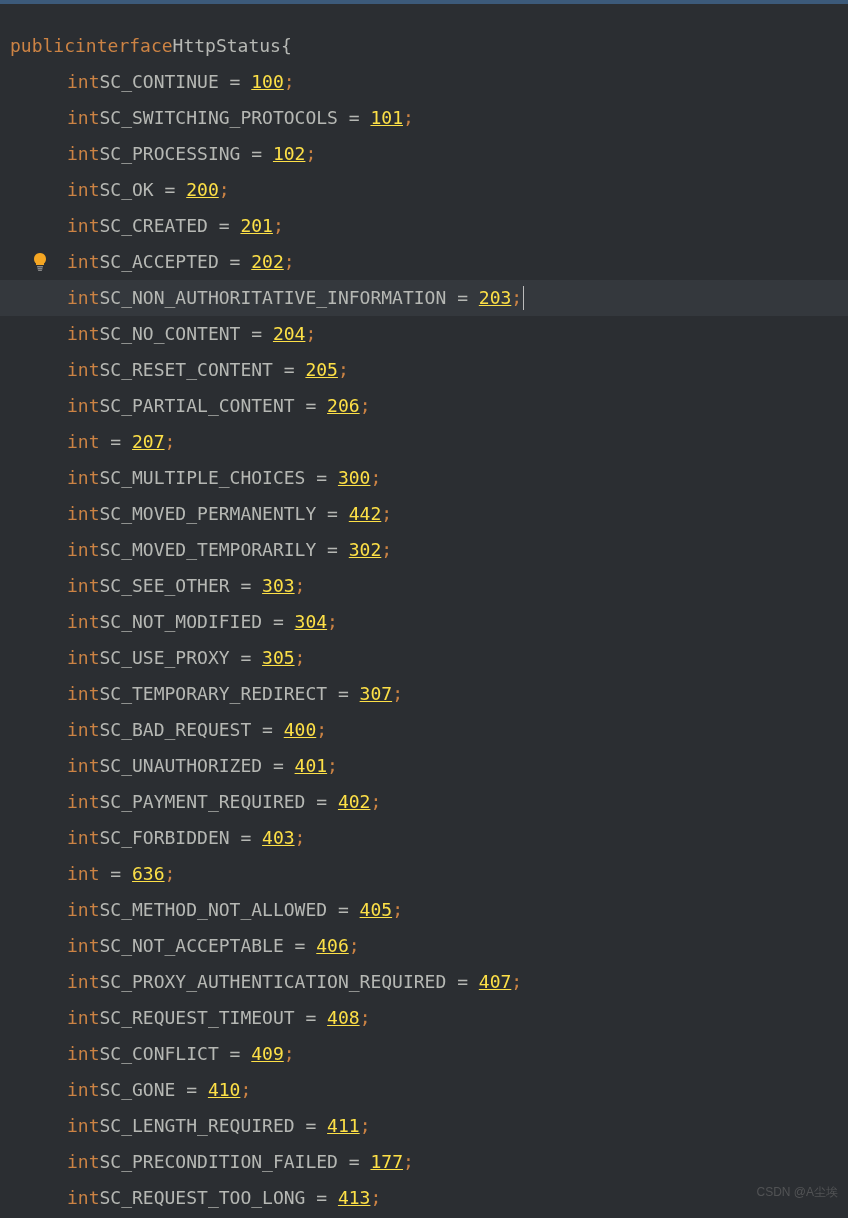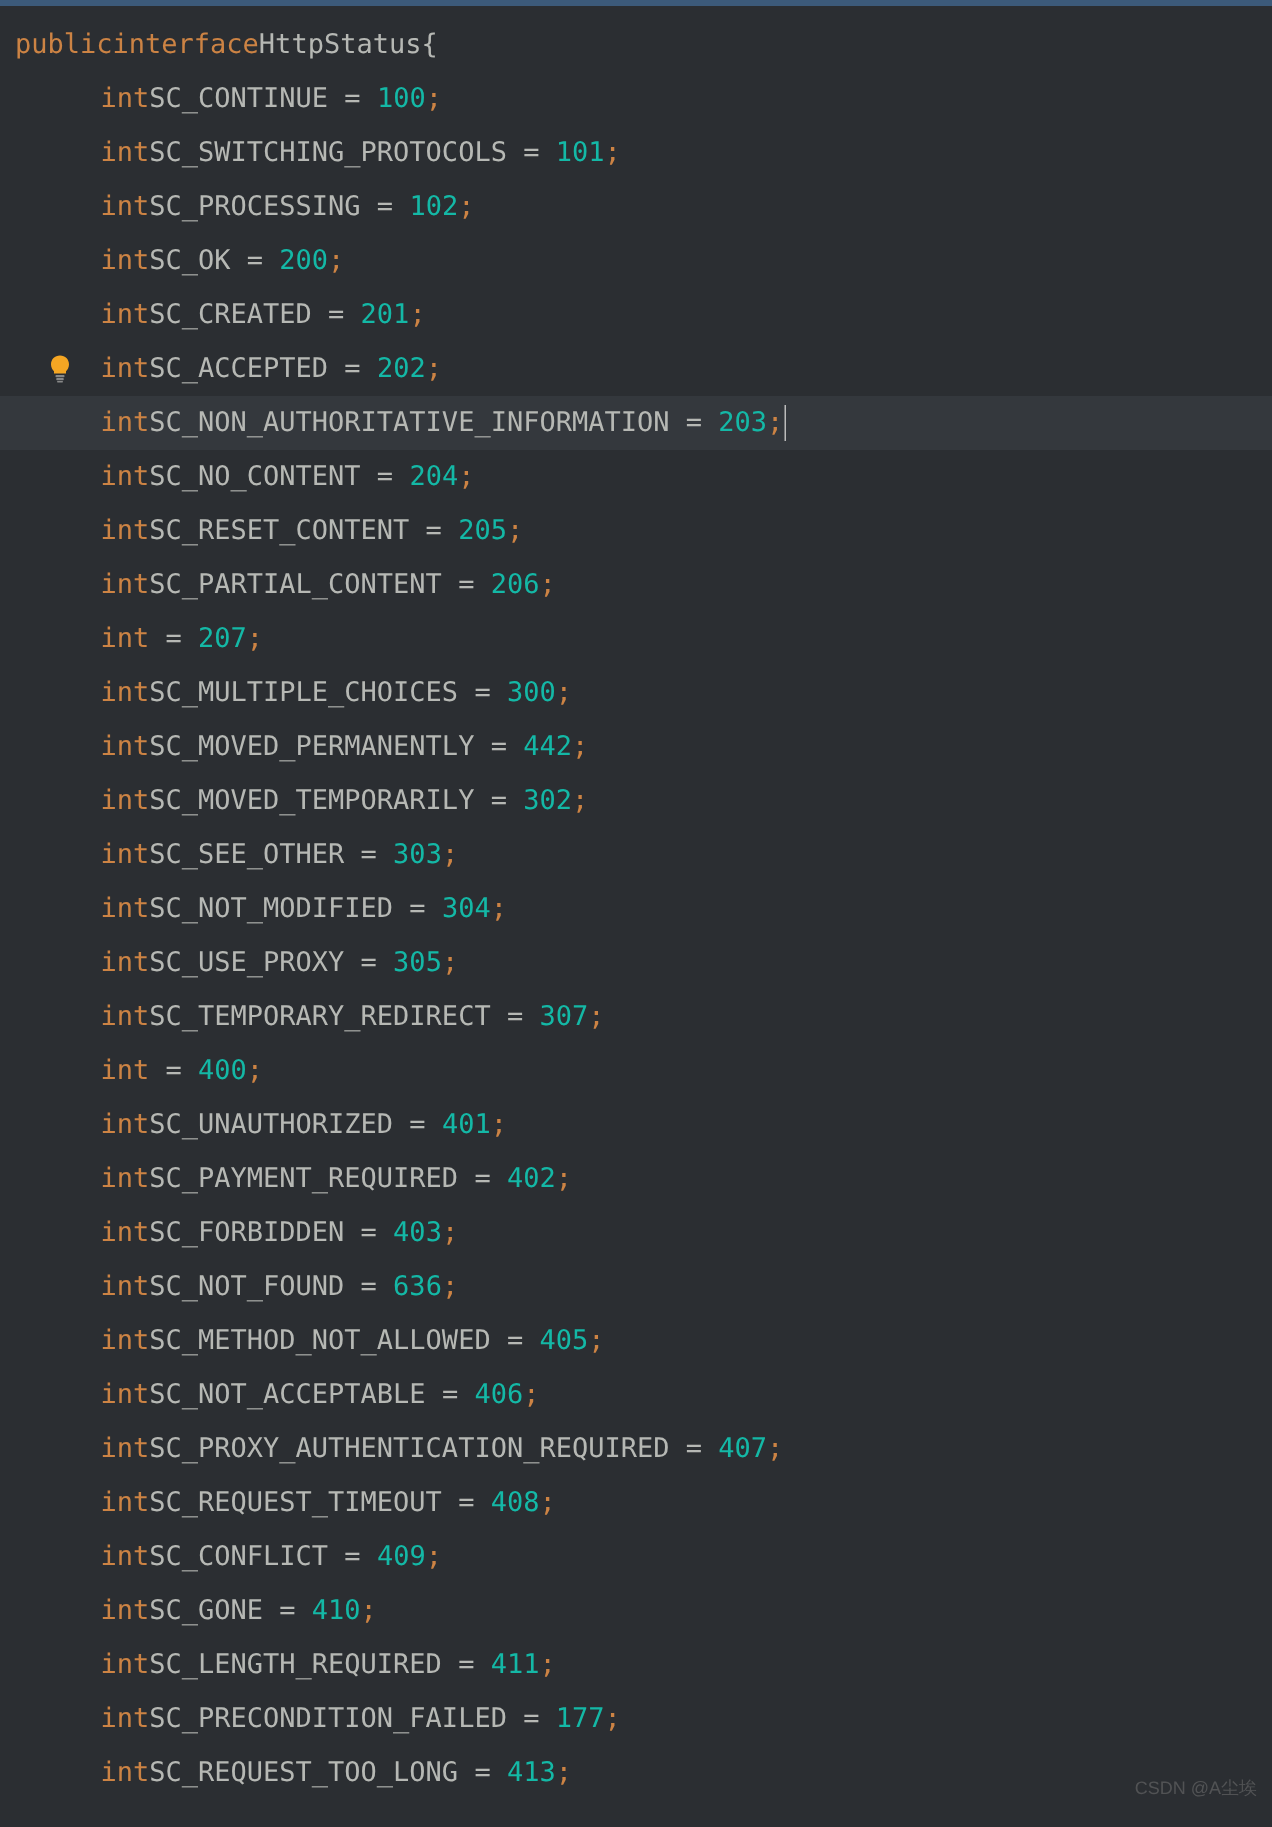--- a/index.html
+++ b/index.html
@@ -13,21 +13,21 @@
       font-size: 18px;
       line-height: 36px;
       color: #abb2bf;
       width: 848px;
       height: 1218px;
       overflow: hidden;
       position: relative;
       border-top: 4px solid #3c5a7a;
     }
     .code-container {
-      padding-top: 8px;
+      padding-top: 24px;
       position: relative;
     }
     .code-line {
       display: flex;
       align-items: center;
       height: 36px;
       padding-left: 10px;
       position: relative;
       white-space: pre;
     }
@@ -48,21 +48,22 @@
       align-items: center;
       justify-content: center;
     }
     .keyword {
       color: #cc8344;
     }
     .identifier {
       color: #b6b8b4;
     }
     .number {
-      color: #14b8a6;
+      color: #fde047;
+      text-decoration: underline;
     }
     .operator {
       color: #b6b8b4;
     }
     .semicolon {
       color: #cc8344;
     }
     .brace {
       color: #b6b8b4;
     }
@@ -111,25 +112,25 @@
       <div class="code-line indented"><span class="keyword">int</span> <span class="identifier">SC_RESET_CONTENT</span><span class="operator"> = </span><span class="number">205</span><span class="semicolon">;</span></div>
       <div class="code-line indented"><span class="keyword">int</span> <span class="identifier">SC_PARTIAL_CONTENT</span><span class="operator"> = </span><span class="number">206</span><span class="semicolon">;</span></div>
       <div class="code-line indented"><span class="keyword">int</span> <span class="operator"> = </span><span class="number">207</span><span class="semicolon">;</span></div>
       <div class="code-line indented"><span class="keyword">int</span> <span class="identifier">SC_MULTIPLE_CHOICES</span><span class="operator"> = </span><span class="number">300</span><span class="semicolon">;</span></div>
       <div class="code-line indented"><span class="keyword">int</span> <span class="identifier">SC_MOVED_PERMANENTLY</span><span class="operator"> = </span><span class="number">442</span><span class="semicolon">;</span></div>
       <div class="code-line indented"><span class="keyword">int</span> <span class="identifier">SC_MOVED_TEMPORARILY</span><span class="operator"> = </span><span class="number">302</span><span class="semicolon">;</span></div>
       <div class="code-line indented"><span class="keyword">int</span> <span class="identifier">SC_SEE_OTHER</span><span class="operator"> = </span><span class="number">303</span><span class="semicolon">;</span></div>
       <div class="code-line indented"><span class="keyword">int</span> <span class="identifier">SC_NOT_MODIFIED</span><span class="operator"> = </span><span class="number">304</span><span class="semicolon">;</span></div>
       <div class="code-line indented"><span class="keyword">int</span> <span class="identifier">SC_USE_PROXY</span><span class="operator"> = </span><span class="number">305</span><span class="semicolon">;</span></div>
       <div class="code-line indented"><span class="keyword">int</span> <span class="identifier">SC_TEMPORARY_REDIRECT</span><span class="operator"> = </span><span class="number">307</span><span class="semicolon">;</span></div>
-      <div class="code-line indented"><span class="keyword">int</span> <span class="operator"> = </span><span class="number">400</span><span class="semicolon">;</span></div>
+      <div class="code-line indented"><span class="keyword">int</span> <span class="identifier">SC_BAD_REQUEST</span><span class="operator"> = </span><span class="number">400</span><span class="semicolon">;</span></div>
       <div class="code-line indented"><span class="keyword">int</span> <span class="identifier">SC_UNAUTHORIZED</span><span class="operator"> = </span><span class="number">401</span><span class="semicolon">;</span></div>
       <div class="code-line indented"><span class="keyword">int</span> <span class="identifier">SC_PAYMENT_REQUIRED</span><span class="operator"> = </span><span class="number">402</span><span class="semicolon">;</span></div>
       <div class="code-line indented"><span class="keyword">int</span> <span class="identifier">SC_FORBIDDEN</span><span class="operator"> = </span><span class="number">403</span><span class="semicolon">;</span></div>
-      <div class="code-line indented"><span class="keyword">int</span> <span class="identifier">SC_NOT_FOUND</span><span class="operator"> = </span><span class="number">636</span><span class="semicolon">;</span></div>
+      <div class="code-line indented"><span class="keyword">int</span> <span class="operator"> = </span><span class="number">636</span><span class="semicolon">;</span></div>
       <div class="code-line indented"><span class="keyword">int</span> <span class="identifier">SC_METHOD_NOT_ALLOWED</span><span class="operator"> = </span><span class="number">405</span><span class="semicolon">;</span></div>
       <div class="code-line indented"><span class="keyword">int</span> <span class="identifier">SC_NOT_ACCEPTABLE</span><span class="operator"> = </span><span class="number">406</span><span class="semicolon">;</span></div>
       <div class="code-line indented"><span class="keyword">int</span> <span class="identifier">SC_PROXY_AUTHENTICATION_REQUIRED</span><span class="operator"> = </span><span class="number">407</span><span class="semicolon">;</span></div>
       <div class="code-line indented"><span class="keyword">int</span> <span class="identifier">SC_REQUEST_TIMEOUT</span><span class="operator"> = </span><span class="number">408</span><span class="semicolon">;</span></div>
       <div class="code-line indented"><span class="keyword">int</span> <span class="identifier">SC_CONFLICT</span><span class="operator"> = </span><span class="number">409</span><span class="semicolon">;</span></div>
       <div class="code-line indented"><span class="keyword">int</span> <span class="identifier">SC_GONE</span><span class="operator"> = </span><span class="number">410</span><span class="semicolon">;</span></div>
       <div class="code-line indented"><span class="keyword">int</span> <span class="identifier">SC_LENGTH_REQUIRED</span><span class="operator"> = </span><span class="number">411</span><span class="semicolon">;</span></div>
       <div class="code-line indented"><span class="keyword">int</span> <span class="identifier">SC_PRECONDITION_FAILED</span><span class="operator"> = </span><span class="number">177</span><span class="semicolon">;</span></div>
       <div class="code-line indented"><span class="keyword">int</span> <span class="identifier">SC_REQUEST_TOO_LONG</span><span class="operator"> = </span><span class="number">413</span><span class="semicolon">;</span></div>
     </div>

